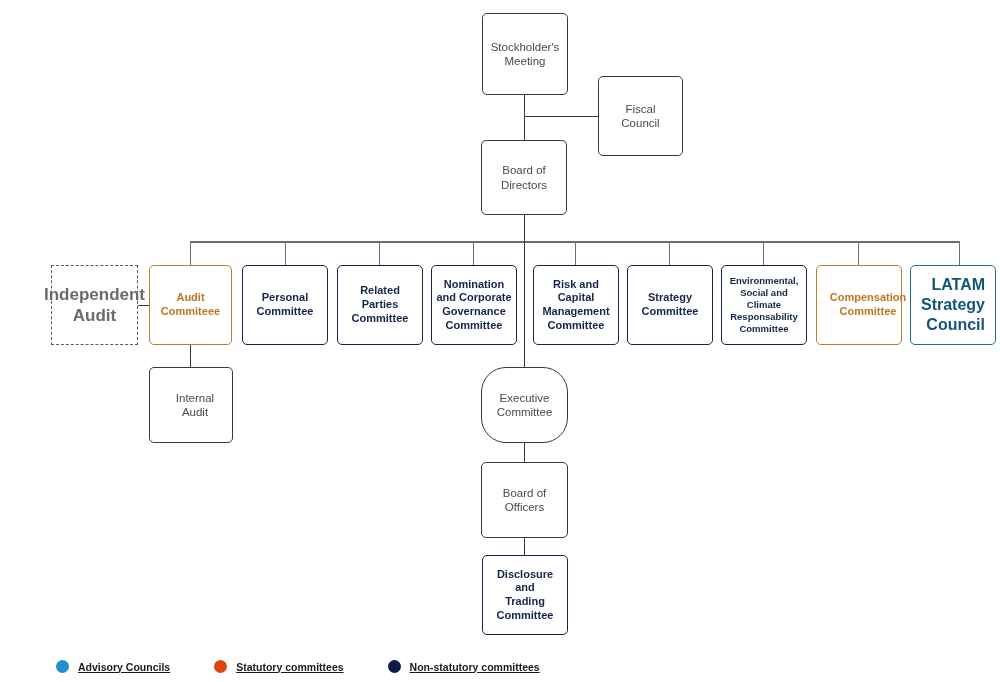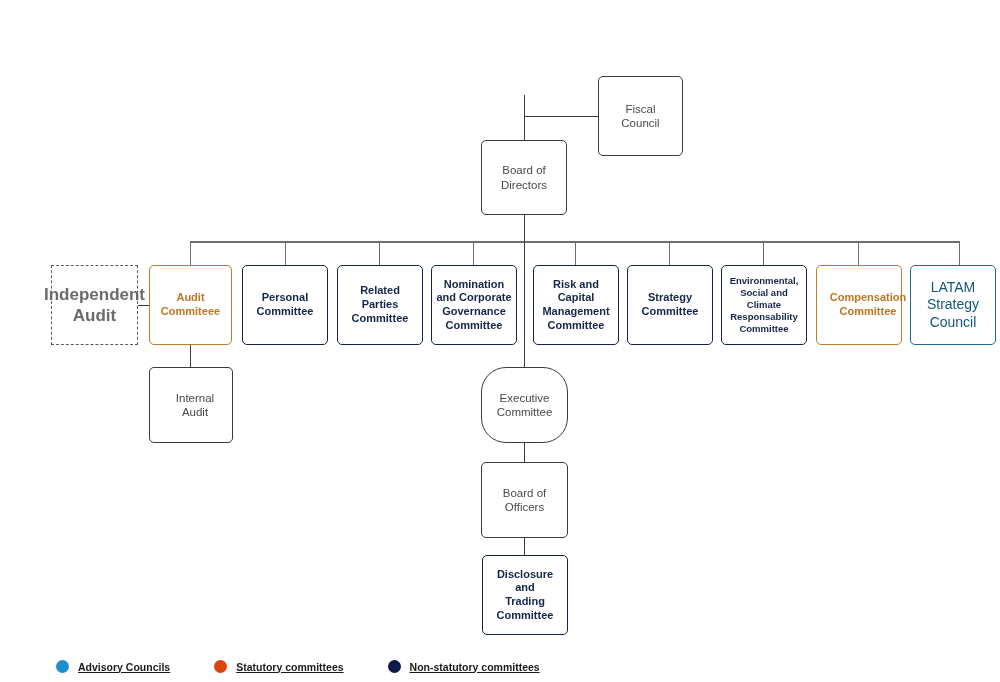--- a/index.html
+++ b/index.html
@@ -60,39 +60,44 @@
   .node.orange{
     border:1.8px solid #bf7a2c;
     color:#c0761f;
     font-size:11px;
     font-weight:700;
   }
   
   .node.blue{
     border:1.8px solid #1c6e8c;
     color:#14567a;
-    font-size:14px;
-    font-weight:400;
+    font-size:16px;
+    font-weight:700;
+    text-align:right;
   }
   .node.tiny{font-size:9.5px;}
 
   
   #legend{position:absolute;left:56px;top:660px;display:flex;align-items:center;}
   .leg-item{display:flex;align-items:center;margin-right:44px;}
   .leg-dot{
     width:13px;height:13px;border-radius:50%;
     display:inline-block;margin-right:9px;flex:0 0 auto;
   }
   .leg-txt{font-size:10.5px;color:#1a1a1a;font-weight:600;white-space:nowrap;text-decoration:underline;}
 </style>
 </head>
 <body>
 
 <div id="chart">
 
+  <div class="node plain" style="left:482px;top:13px;width:86px;height:82px;">
+    <span class="lbl">Stockholder's
+Meeting</span>
+  </div>
 
   <div class="node plain" style="left:598px;top:76px;width:85px;height:80px;text-align:center;">
     <span class="lbl">Fiscal
 Council</span>
   </div>
 
   <div class="node plain" style="left:481px;top:140px;width:86px;height:75px;">
     <span class="lbl">Board of
 Directors</span>
   </div>

